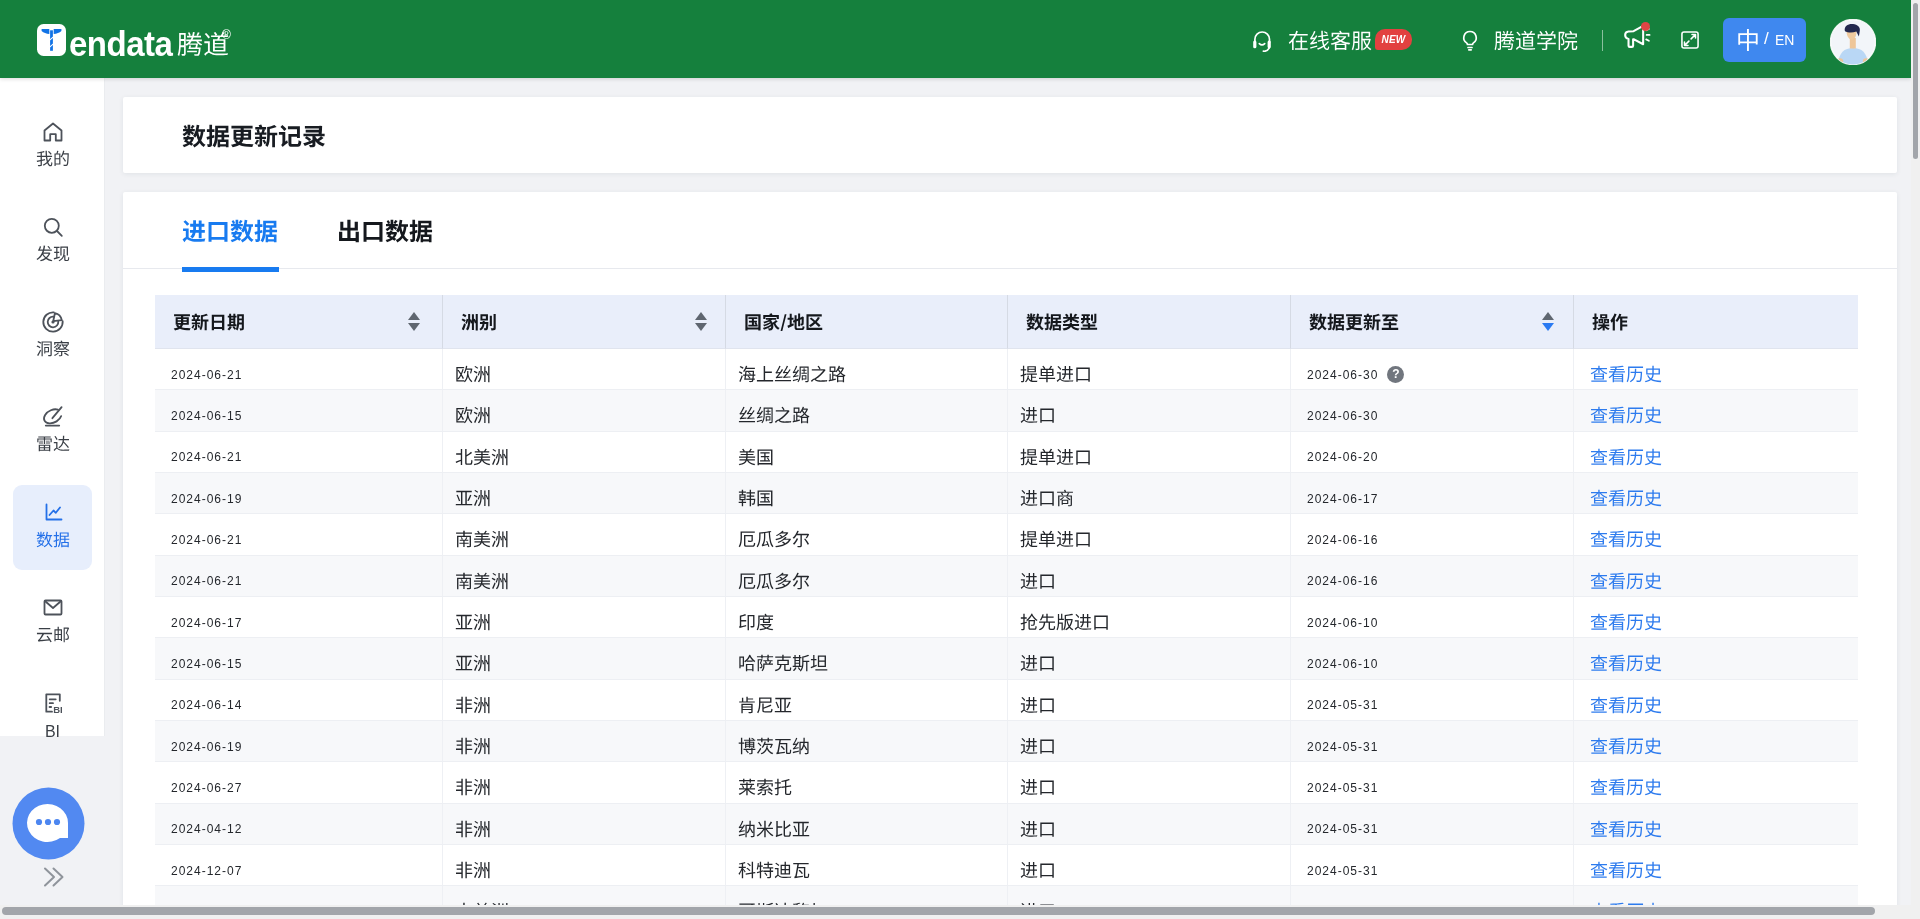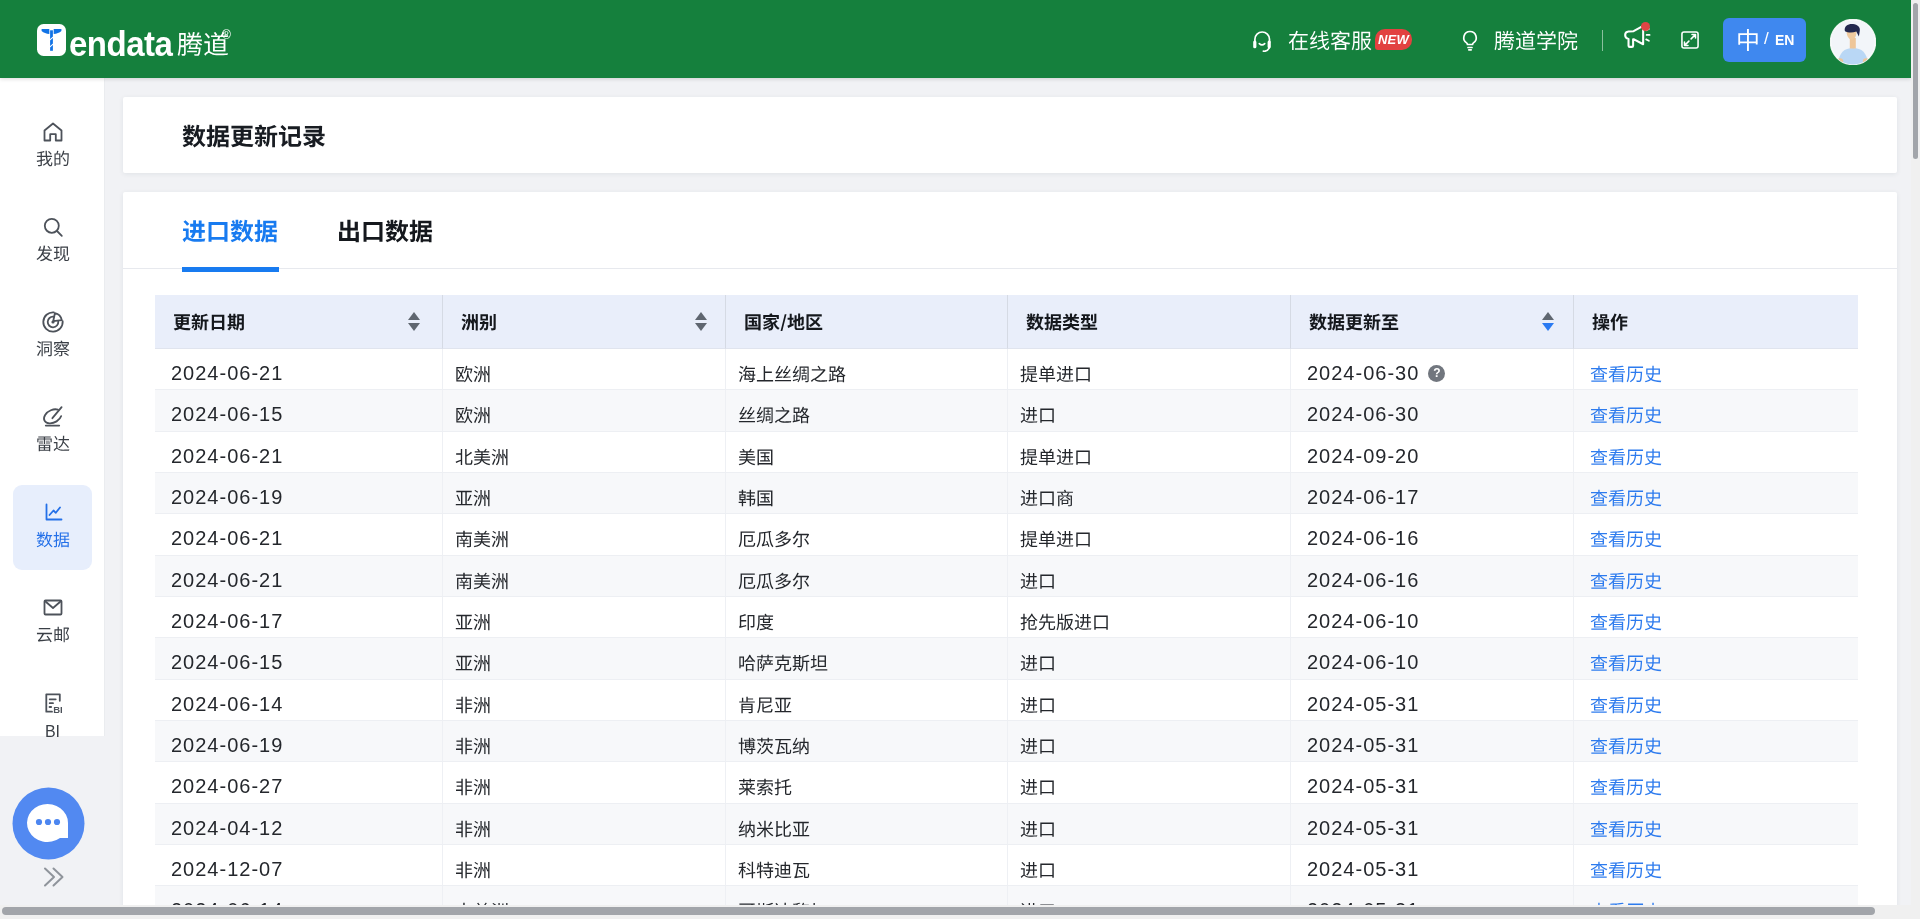--- a/index.html
+++ b/index.html
@@ -1,31 +1,31 @@
 <!DOCTYPE html>
 <html><head><meta charset="utf-8"><style>
 *{margin:0;padding:0;box-sizing:border-box}
 html,body{width:1920px;height:919px;overflow:hidden}
 body{position:relative;font-family:'Liberation Sans',sans-serif;background:#f1f2f5}
 .topbar{position:absolute;left:0;top:0;width:1911px;height:78px;background:#15803d;color:#fff;z-index:5;box-shadow:0 1px 4px rgba(0,0,0,.15)}
-.newbadge{position:absolute;left:1375px;top:29px;width:37px;height:21px;background:#e24140;border-radius:10px 10px 10px 3px;color:#fff;font-size:13px;font-weight:bold;font-style:italic;text-align:center;line-height:21px;letter-spacing:.3px}
+.newbadge{position:absolute;left:1375px;top:29px;width:37px;height:21px;background:#e24140;border-radius:10px 10px 10px 3px;color:#fff;font-size:10px;font-weight:bold;font-style:italic;text-align:center;line-height:21px;letter-spacing:.3px}
 .langbtn{position:absolute;left:1723px;top:18px;width:83px;height:44px;background:#3f88ef;border-radius:6px;color:#fff}
 .sidebar{position:absolute;left:0;top:78px;width:105px;height:658px;background:#fff;border-right:1px solid #eaecef;z-index:2}
 .selbg{position:absolute;left:13px;top:407px;width:79px;height:85px;background:#e7eefc;border-radius:9px}
 .card1{position:absolute;left:123px;top:97px;width:1774px;height:76px;background:#fff;border-radius:2px;box-shadow:0 1px 5px rgba(31,45,61,.08)}
 .card2{position:absolute;left:123px;top:192px;width:1774px;height:727px;background:#fff;border-radius:2px;overflow:hidden;box-shadow:0 1px 5px rgba(31,45,61,.08)}
 .tabs{position:absolute;left:0;top:0;width:1774px;height:77px;border-bottom:1px solid #e7e9ee}
 .underline{position:absolute;left:59px;top:75px;width:97px;height:5px;background:#187bf0}
 .tbl{position:absolute;left:32px;top:103px;width:1703px;border-collapse:separate;border-spacing:0;table-layout:fixed}
 .tbl th{position:relative;height:54px;background:#e9eefa;text-align:left;padding:0 0 0 18px;border-right:1px solid #d5dae4;border-bottom:1px solid #e0e4ee}
 .tbl th:last-child{border-right:none}
 .tbl td{height:41.33px;padding:9px 0 0 16px;border-bottom:1px solid #edeff3;border-right:1px solid #eef0f4;white-space:nowrap;overflow:hidden}
 .tbl td:last-child{border-right:none}
 .tbl tr.odd td{background:#f7f8fa}
-.dt{font-size:20px;letter-spacing:1px;color:#24272c;vertical-align:middle}
+.dt{font-size:12px;letter-spacing:1px;color:#24272c;vertical-align:middle}
 .qm{display:inline-block;width:17px;height:17px;border-radius:50%;background:#71767e;color:#fff;font-size:12px;font-weight:bold;text-align:center;line-height:17px;vertical-align:middle;margin-left:9px;letter-spacing:0}
 .car{position:absolute;top:50%;margin-top:-10px;width:12px;height:20px}
 .cu,.cd{position:absolute;left:0;width:0;height:0;border-left:6px solid transparent;border-right:6px solid transparent}
 .cu{top:0;border-bottom:8px solid #5f6670}
 .cd{top:11px;border-top:8px solid #5f6670}
 .vtrack{position:absolute;left:1911px;top:0;width:9px;height:919px;background:#f0f0f0;z-index:9}
 .vthumb{position:absolute;left:2px;top:3px;width:5px;height:156px;background:#a2a5aa;border-radius:3px}
 .htrack{position:absolute;left:0;top:905px;width:1911px;height:14px;background:#f0f0f0;z-index:8}
 .hthumb{position:absolute;left:2px;top:2px;width:1873px;height:8px;background:#a2a5aa;border-radius:4px}
 </style></head><body>
@@ -184,21 +184,21 @@
     <svg style="position:absolute;left:1679px;top:29px" width="22" height="22" viewBox="0 0 24 24" fill="none" stroke="#fff" stroke-width="1.7" stroke-linecap="round" stroke-linejoin="round">
       <rect x="3.2" y="3.2" width="17.6" height="17.6" rx="2.2"></rect>
       <path d="M13.2 10.8 L18 6 M18 6 h-3.8 M18 6 v3.8"></path>
       <path d="M10.8 13.2 L6 18 M6 18 h3.8 M6 18 v-3.8"></path>
     </svg>
     <div class="langbtn">
       <svg style="width:24.0px;height:24px;position:absolute;left:13px;top:10px" viewBox="0 0 1000 1000" fill="#fff" preserveAspectRatio="none">
         <use href="#g8" x="0"></use>
       </svg>
       <span style="position:absolute;left:41px;top:11px;font-size:17px;font-weight:300">/</span>
-      <span style="position:absolute;left:52px;top:14px;font-size:14px;font-weight:bold">EN</span>
+      <span style="position:absolute;left:52px;top:14px;font-size:14px;font-weight:normal">EN</span>
     </div>
     <svg style="position:absolute;left:1830px;top:19px" width="46" height="46" viewBox="0 0 46 46">
 <circle cx="23" cy="23" r="22.5" fill="#f2f5f9" stroke="rgba(255,255,255,.9)" stroke-width="1.5"></circle>
 <clipPath id="avc">
         <circle cx="23" cy="23" r="22.5"></circle>
       </clipPath>
 <g clip-path="url(#avc)">
 <path d="M8 46 C8.5 33.5 14.5 29 23 29 C31.5 29 37.5 33.5 38 46 Z" fill="#b9d7f5"></path>
 <path d="M19.8 19 h6 v10.5 h-6 Z" fill="#eec699"></path>
 <path d="M16.5 10.5 C16.2 16.5 18.6 20.3 21.5 20.6 C24.4 20.9 26.6 17.5 26.4 12 Z" fill="#f0ca9e"></path>
@@ -426,21 +426,21 @@
           <td><svg style="width:36.0px;height:18px;vertical-align:middle;margin-left:-4px" viewBox="0 0 2000 1000" fill="#24272c" preserveAspectRatio="none">
               <use href="#g61" x="0"></use>
               <use href="#g62" x="1000"></use>
             </svg></td>
           <td><svg style="width:72.0px;height:18px;vertical-align:middle;margin-left:-4px" viewBox="0 0 4000 1000" fill="#24272c" preserveAspectRatio="none">
               <use href="#g52" x="0"></use>
               <use href="#g53" x="1000"></use>
               <use href="#g54" x="2000"></use>
               <use href="#g55" x="3000"></use>
             </svg></td>
-          <td><span class="dt">2024-09-20</span></td>
+          <td><span class="dt">2024-06-20</span></td>
           <td><svg style="width:72.0px;height:18px;vertical-align:middle" viewBox="0 0 4000 1000" fill="#2d7bee" preserveAspectRatio="none">
               <use href="#g56" x="0"></use>
               <use href="#g57" x="1000"></use>
               <use href="#g58" x="2000"></use>
               <use href="#g59" x="3000"></use>
             </svg></td>
         </tr>
         <tr class="odd">
           <td><span class="dt">2024-06-19</span></td>
           <td><svg style="width:36.0px;height:18px;vertical-align:middle;margin-left:-4px" viewBox="0 0 2000 1000" fill="#24272c" preserveAspectRatio="none">

